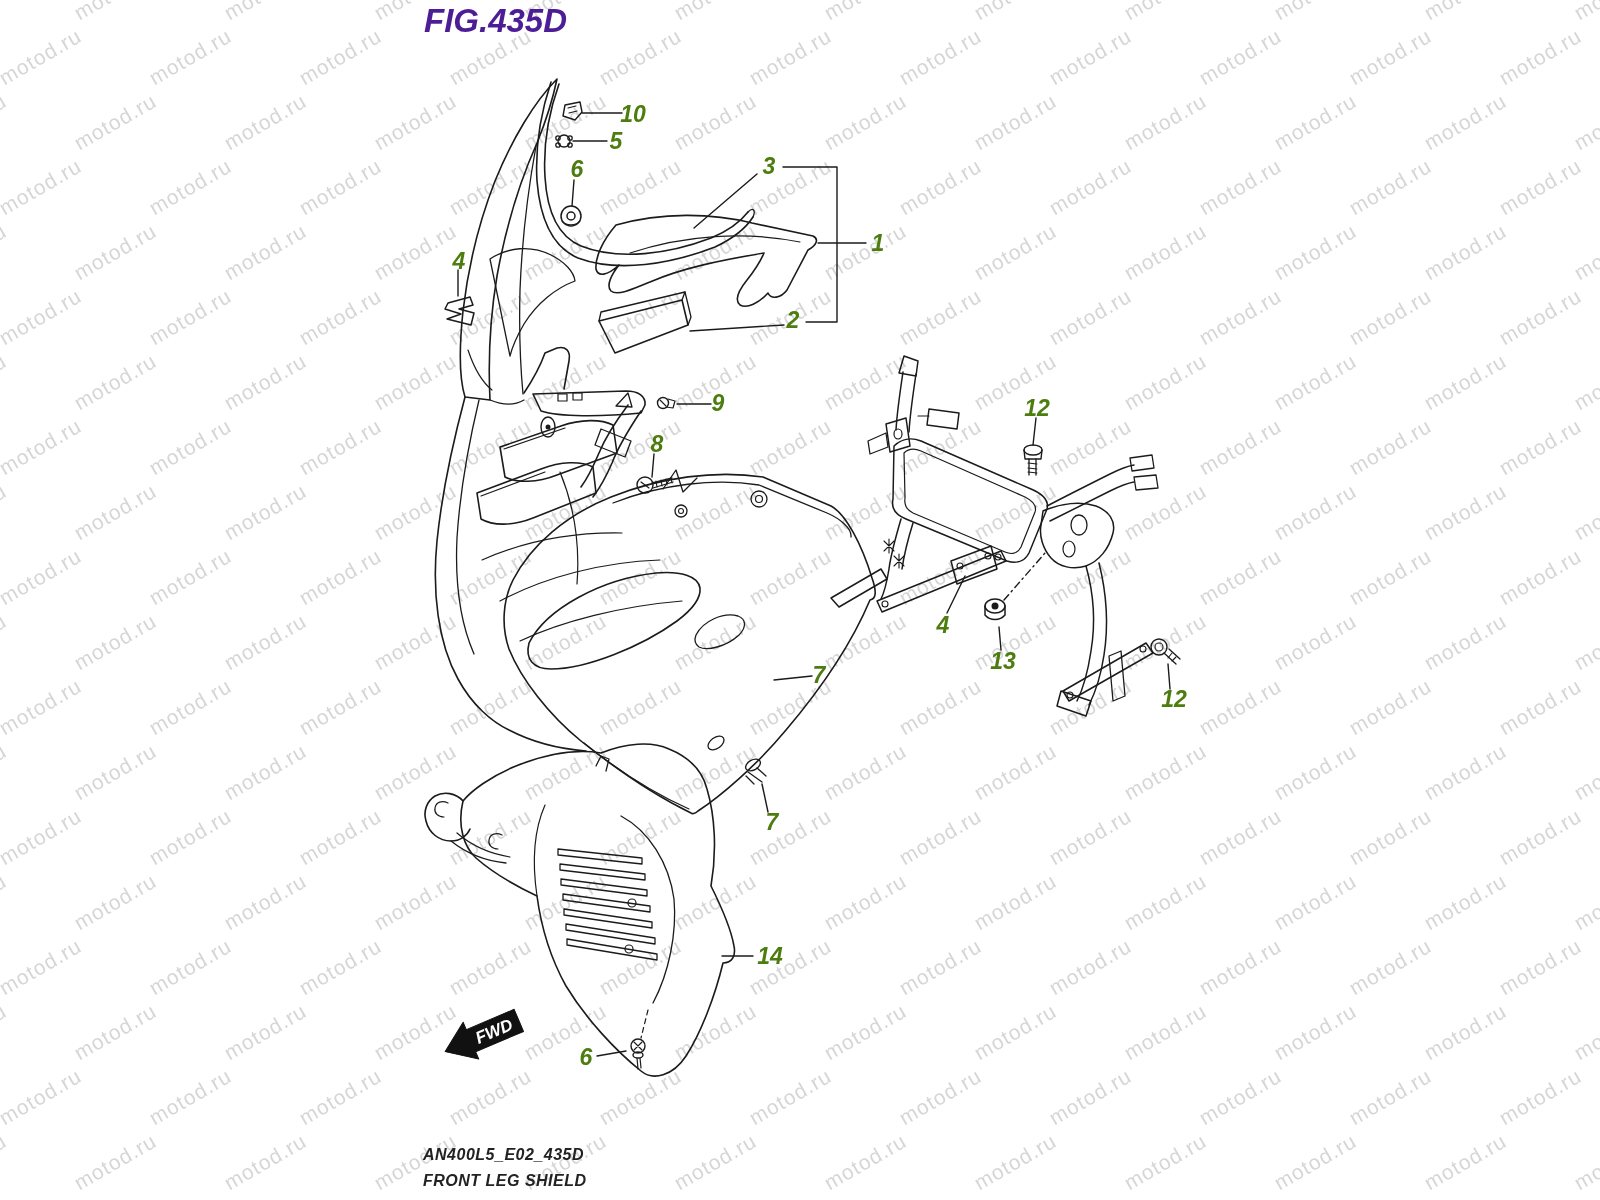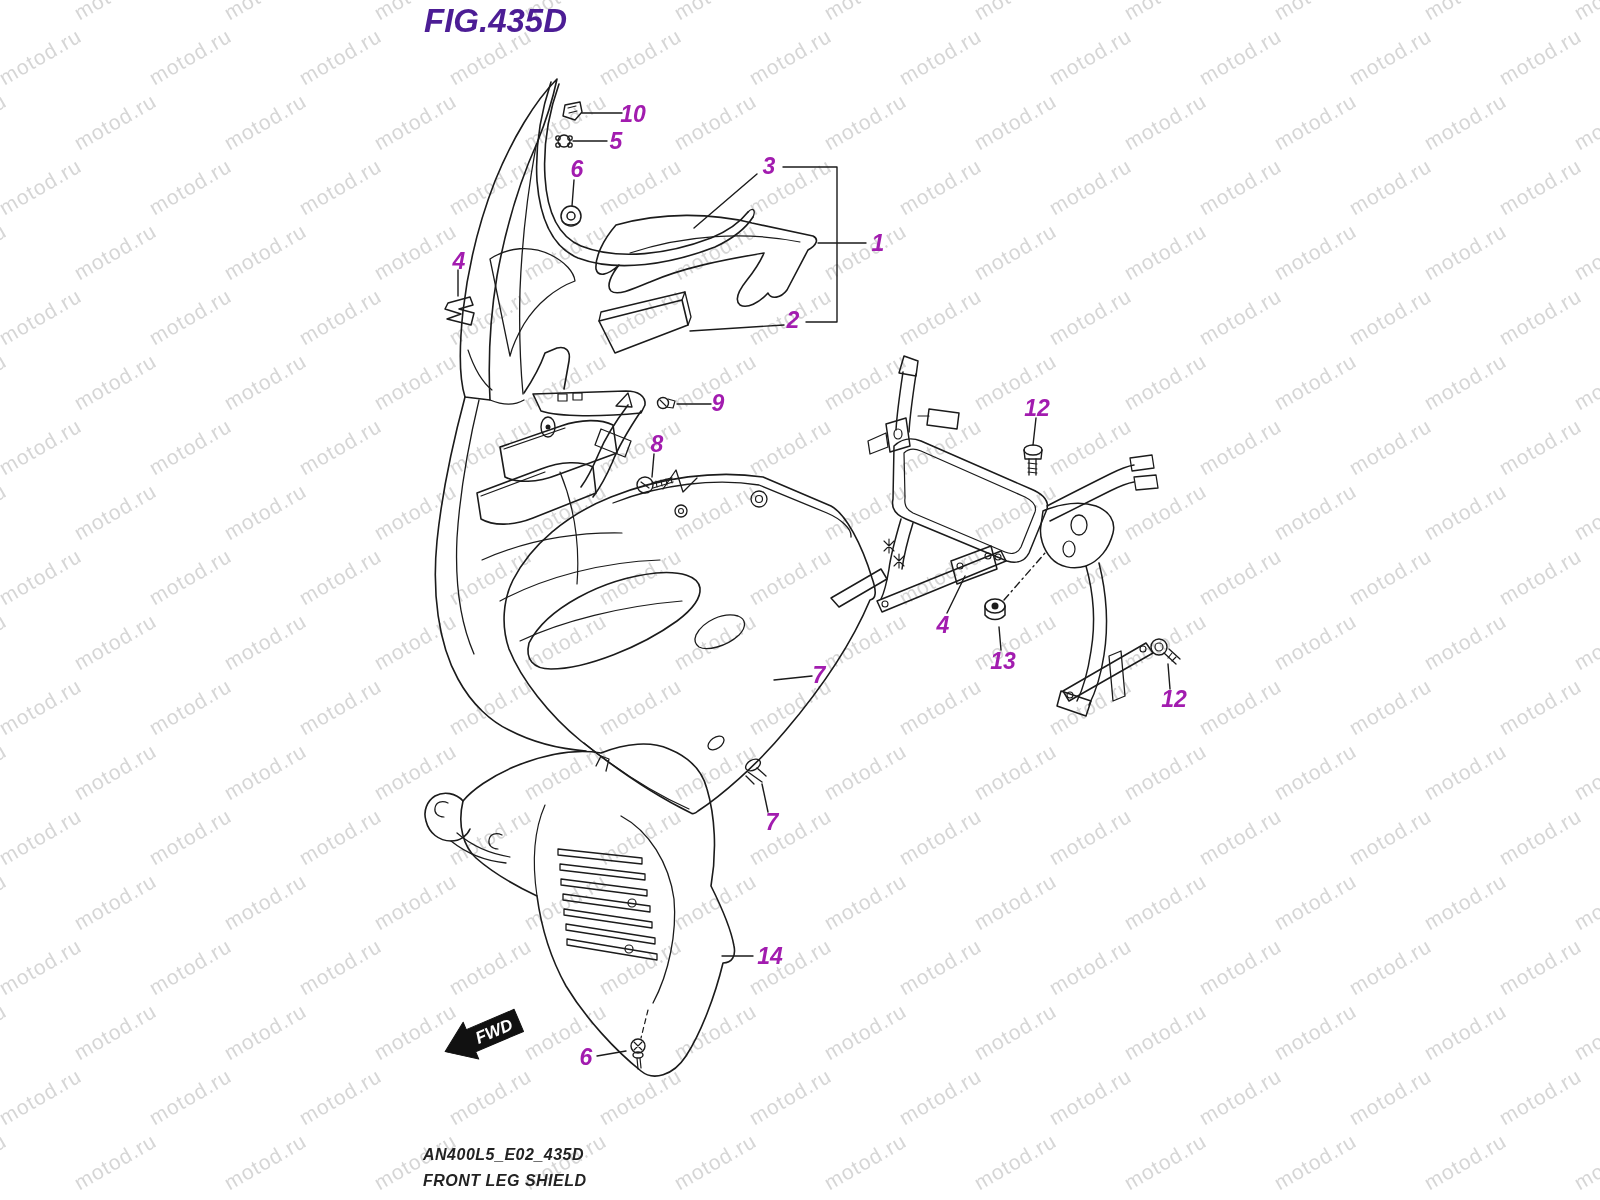--- a/index.html
+++ b/index.html
@@ -13,21 +13,21 @@
   #drawing{position:absolute;left:0;top:0;z-index:2;}
   
   .fig-title{position:absolute;left:424px;top:2px;z-index:3;font-size:33px;font-weight:bold;
         font-style:italic;color:#4c1d95;letter-spacing:0px;}
   .drawing-code{position:absolute;left:423px;top:1146px;z-index:3;font-size:16px;font-style:italic;
         font-weight:bold;color:#222;letter-spacing:0.5px;}
   .drawing-name{position:absolute;left:423px;top:1172px;z-index:3;font-size:16px;font-style:italic;
         font-weight:bold;color:#222;letter-spacing:0.5px;}
   #callouts{position:absolute;inset:0;z-index:4;}
   .callout{position:absolute;transform:translate(-50%,-50%);font-size:23px;font-weight:bold;
-        font-style:italic;color:#a21caf;font-family:"Liberation Sans",sans-serif;}
+        font-style:italic;color:#4d7c0f;font-family:"Liberation Sans",sans-serif;}
 </style>
 </head>
 <body>
 
 <div id="page">
 
   <div id="watermarks">
       <span style="color: rgb(214, 214, 214); left: -80px; top: -20px;">motod.ru</span>
       <span style="color: rgb(214, 214, 214); left: 70px; top: -20px;">motod.ru</span>
       <span style="color: rgb(214, 214, 214); left: 220px; top: -20px;">motod.ru</span>

